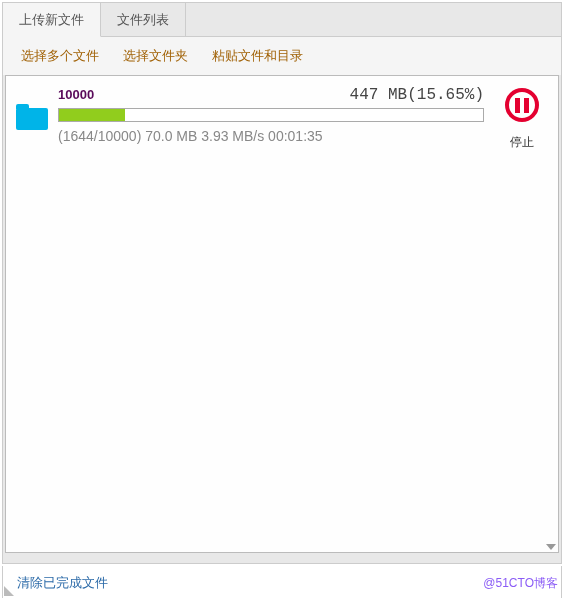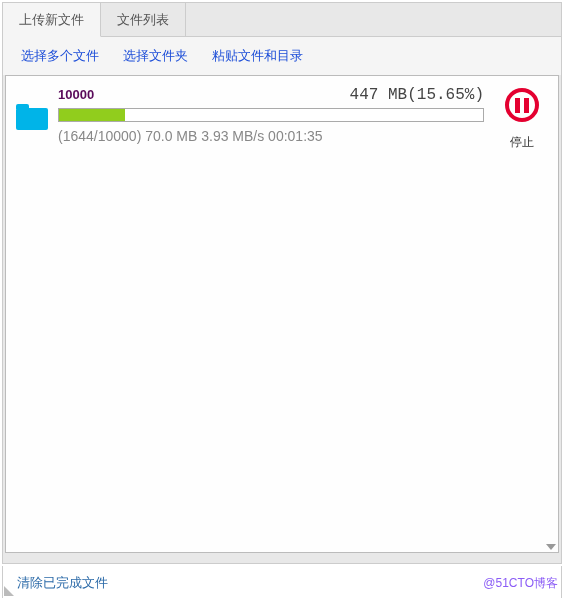--- a/index.html
+++ b/index.html
@@ -38,21 +38,21 @@
     .tab.active {
       background: #f5f5f5;
       border-bottom: 1px solid #f5f5f5;
       margin-bottom: -1px;
     }
     .toolbar {
       display: flex;
       gap: 24px;
       padding: 10px 18px;
       background: #f5f5f5;
-      color: #1d4ed8;
+      color: #a16207;
     }
     .toolbar-btn { cursor: pointer; }
     .content {
       flex: 1;
       background: #fefefe;
       border: 1px solid #bbb;
       margin: 0 2px 10px 2px;
       position: relative;
       overflow: hidden;
     }

